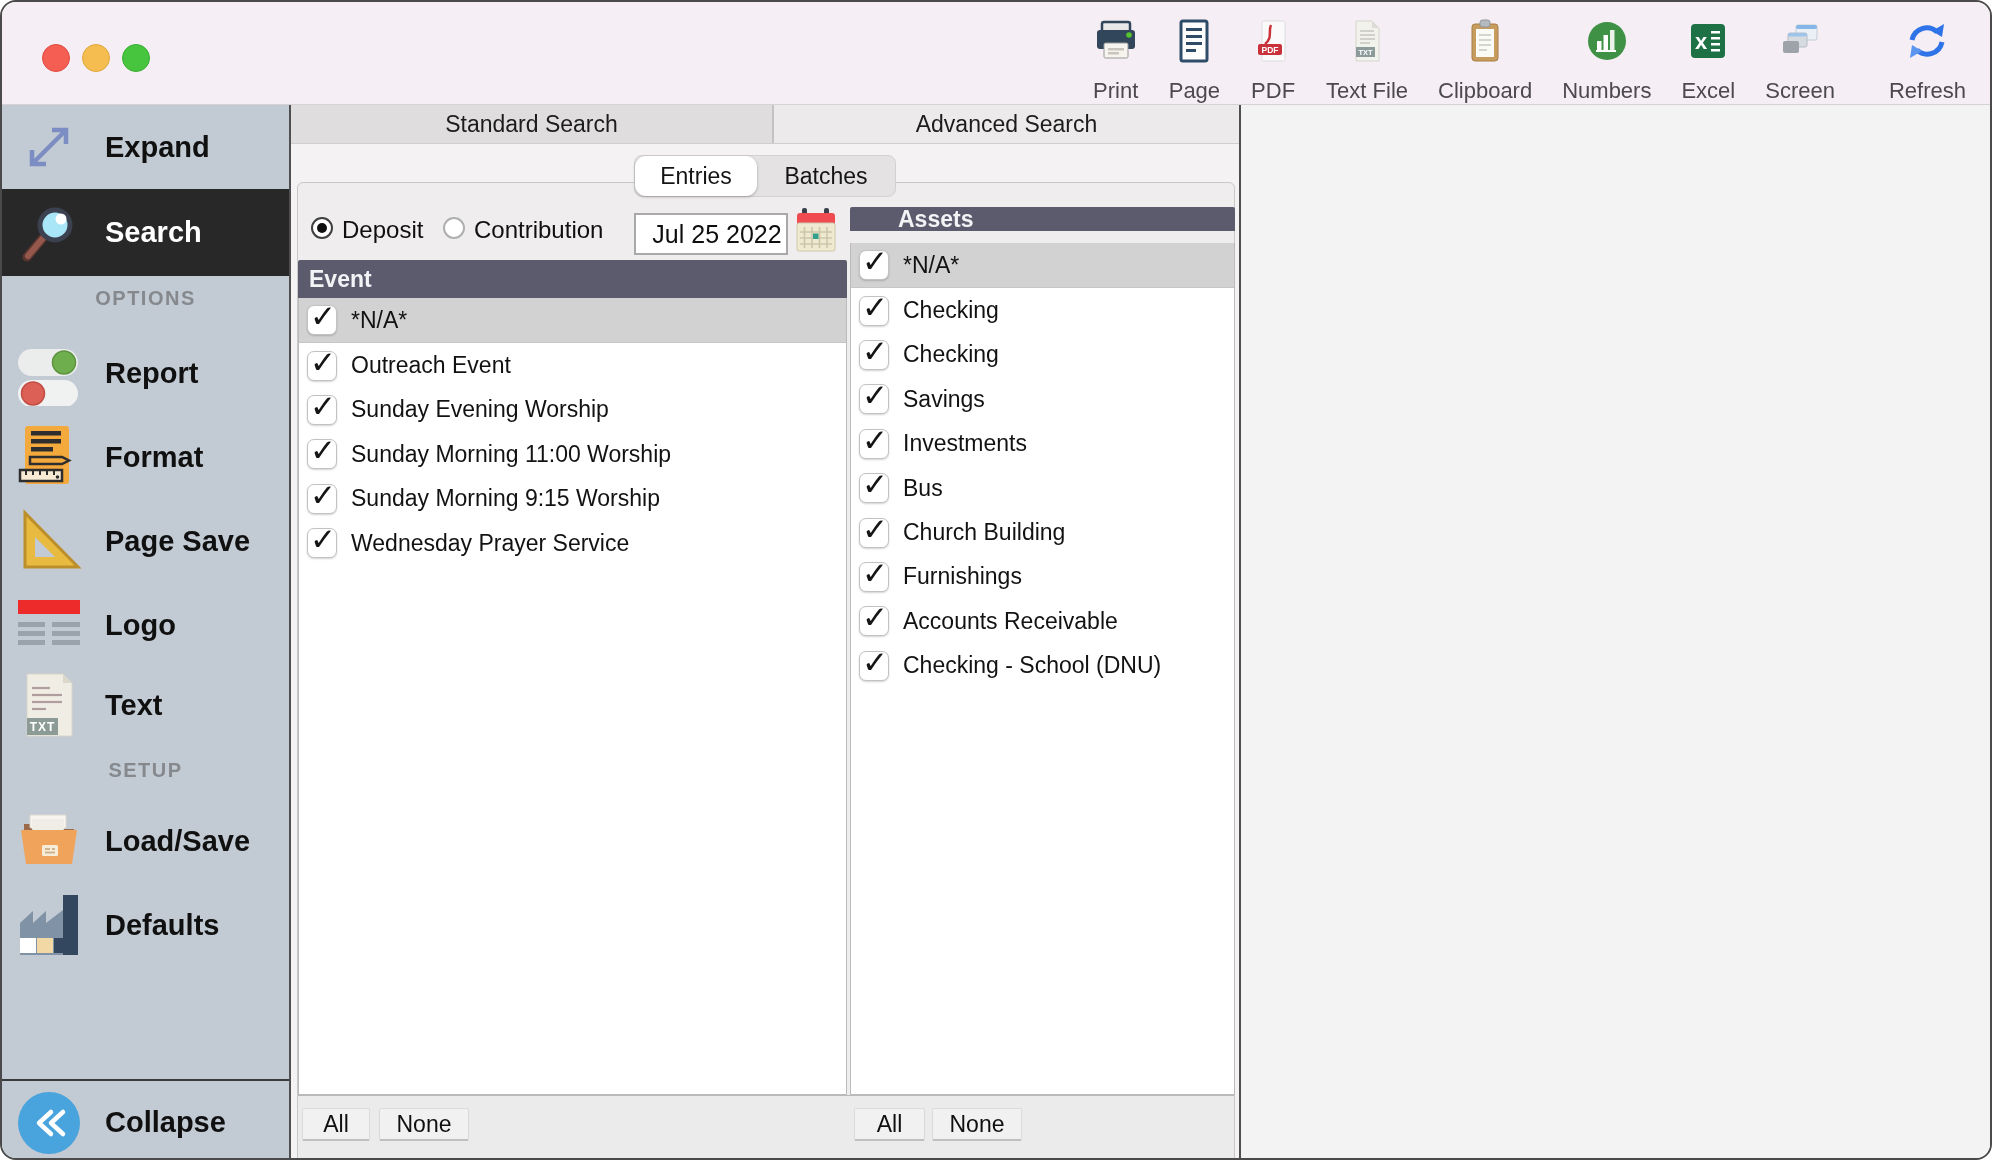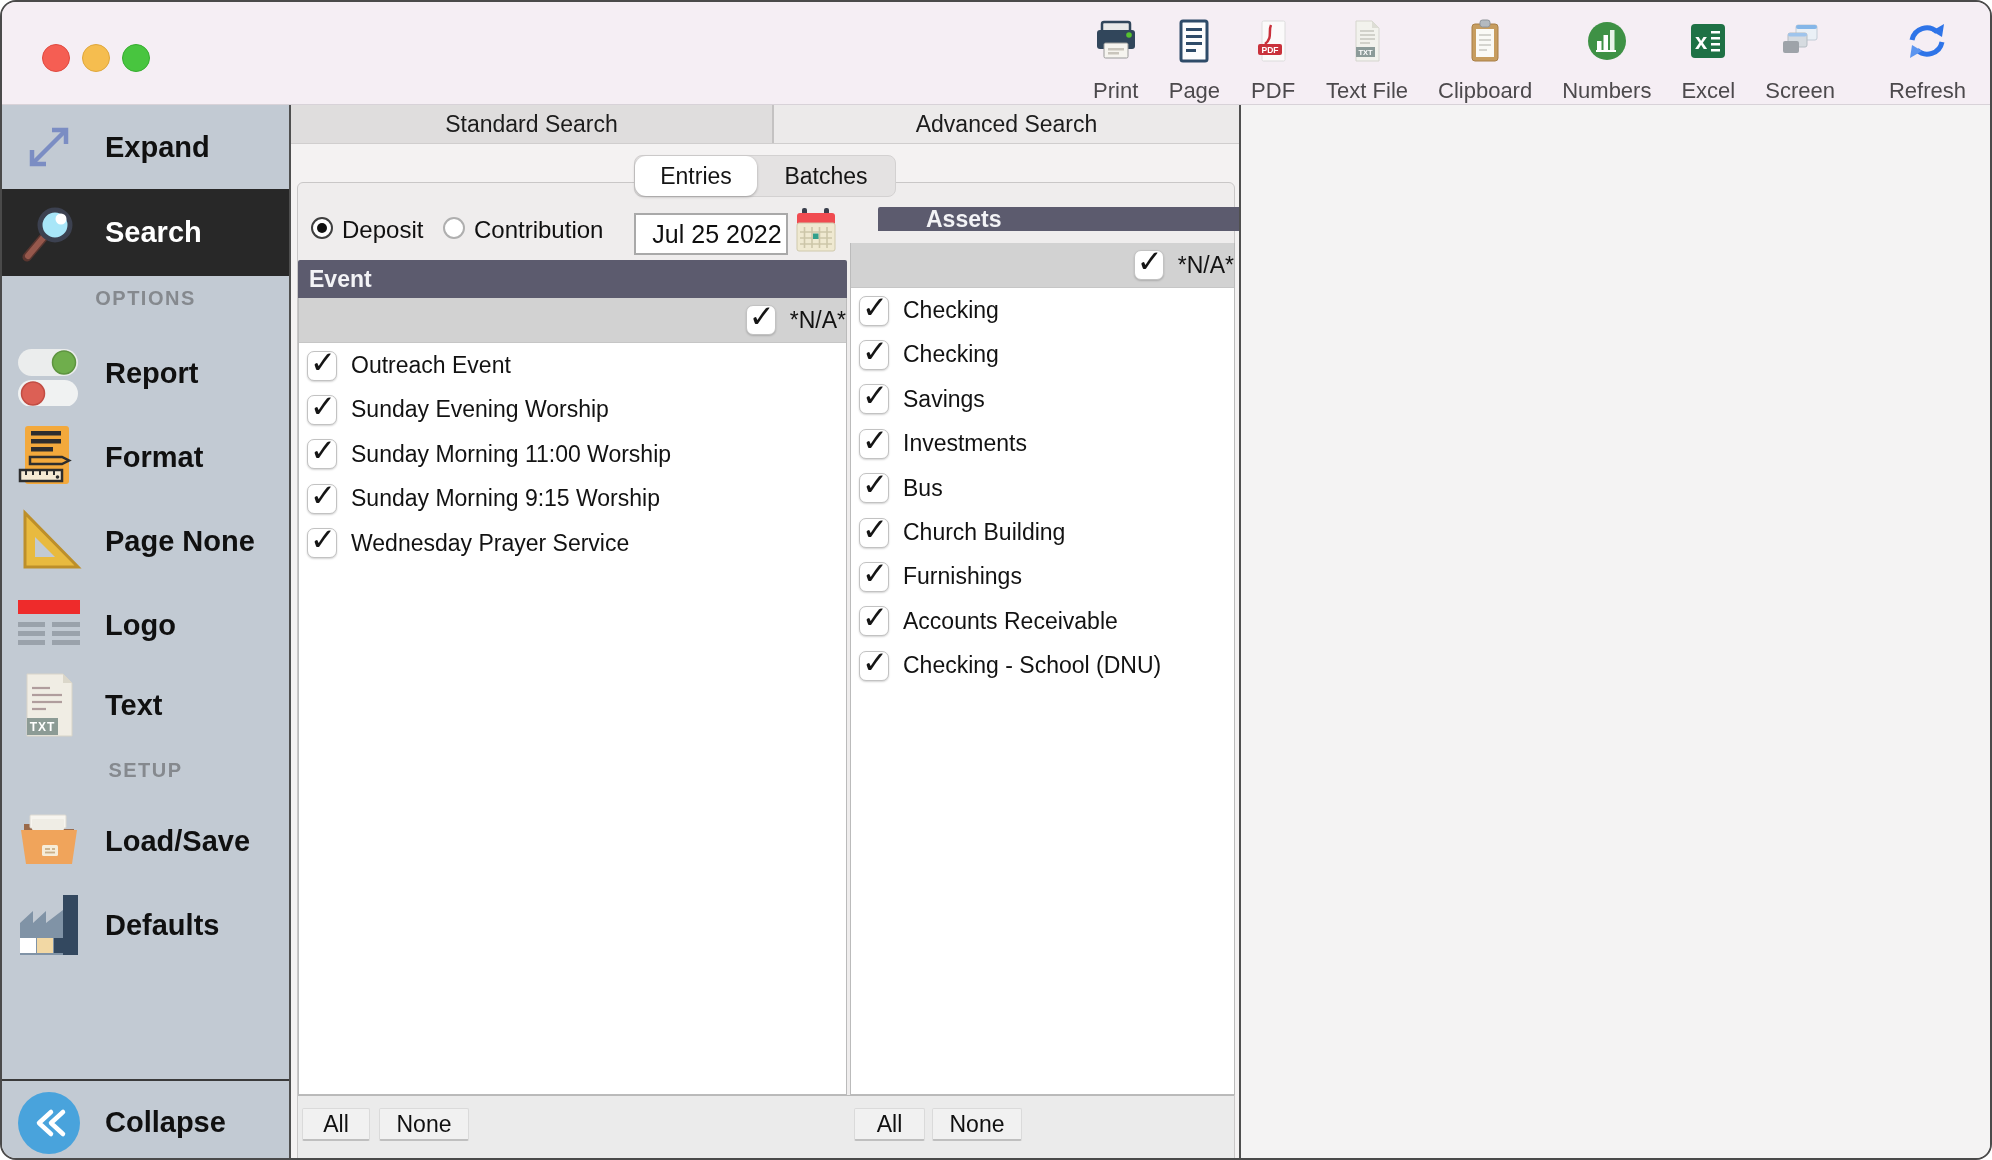--- a/index.html
+++ b/index.html
@@ -65,26 +65,26 @@
   #lbl-deposit{left:44px;}
   #lbl-contribution{left:176px;}
   .date-input{position:absolute;left:336px;top:30px;width:154px;height:42px;box-sizing:border-box;
               border:2px solid #A9A9A9;background:#ffffff;font-family:inherit;font-size:25px;color:#0E0E0E;padding:0 0 0 12px;text-align:center;}
   .calendar-btn{position:absolute;left:498px;top:24px;width:40px;height:48px;padding:0;border:none;background:transparent;cursor:pointer;}
   .calendar-btn svg{width:40px;height:48px;display:block;}
   
   .col-header{position:absolute;background:#5C5B6E;color:#F3F3F6;font-size:23px;font-weight:600;
               display:flex;align-items:center;padding-left:11px;box-sizing:border-box;border-radius:2px 2px 0 0;}
   #event-header{left:0;top:77px;width:549px;height:38px;}
-  #assets-header{left:580px;top:24px;width:385px;height:24px;padding-left:48px;}
+  #assets-header{left:552px;top:24px;width:385px;height:24px;padding-left:48px;}
   .list{position:absolute;background:#ffffff;border:1px solid #BBBBBB;border-top:none;box-sizing:border-box;overflow:hidden;}
   #event-list{left:0;top:115px;width:549px;height:797px;}
   #assets-list{left:552px;top:60px;width:385px;height:852px;}
   .list-row{display:flex;align-items:center;height:44.4px;padding-left:8px;gap:14px;font-size:23px;color:#121212;}
-  .list-row.highlighted{background:#D2D2D2;border-bottom:1px solid #C6C6C6;justify-content:flex-end;}
+  .list-row.highlighted{background:#D2D2D2;border-bottom:1px solid #C6C6C6;}
   .checkbox{position:relative;width:28px;height:28px;background:#ffffff;border:1px solid #C2C2C2;border-radius:7px;
             box-shadow:0 1px 2px rgba(0,0,0,0.18);flex:0 0 auto;}
   .checkbox.checked::after{content:"✓";position:absolute;top:-8px;left:2px;font-size:31px;font-weight:bold;color:#151515;}
   
   .panel-footer{position:absolute;left:0;right:0;top:912px;bottom:0;background:#EBEBEB;border-top:1px solid #B9B9B9;}
   .flat-btn{position:absolute;top:12px;height:33px;box-sizing:border-box;background:#F1F1F1;border:1px solid #DADADA;
             border-bottom:2px solid #BFBFBF;border-radius:2px;font-family:inherit;font-size:23px;color:#101010;cursor:pointer;}
   #event-all{left:4px;width:68px;}
   #event-none{left:81px;width:90px;}
   #assets-all{left:556px;width:71px;}
@@ -291,21 +291,21 @@
       <span class="side-label">Format</span>
     </div>
 
     <div class="side-item" id="item-pagesetup">
       <span class="side-icon">
           <svg viewBox="0 0 66 66">
         <path d="M9 5 L9 59 L62 59 Z" fill="#E8BA3F" stroke="#BD8F2A" stroke-width="3"></path>
         <path d="M19 29 L19 49 L39 49 Z" fill="#C2CAD3"></path>
       </svg>
         </span>
-      <span class="side-label">Page None</span>
+      <span class="side-label">Page Save</span>
     </div>
 
     <div class="side-item" id="item-logo">
       <span class="side-icon">
           <svg viewBox="0 0 66 66">
         <rect x="2" y="8" width="62" height="14" fill="#EE2B2B"></rect>
         <g fill="#9AA2AB">
           <rect x="2" y="30" width="27" height="5"></rect>
               <rect x="36" y="30" width="28" height="5"></rect>
           <rect x="2" y="39" width="27" height="5"></rect>

